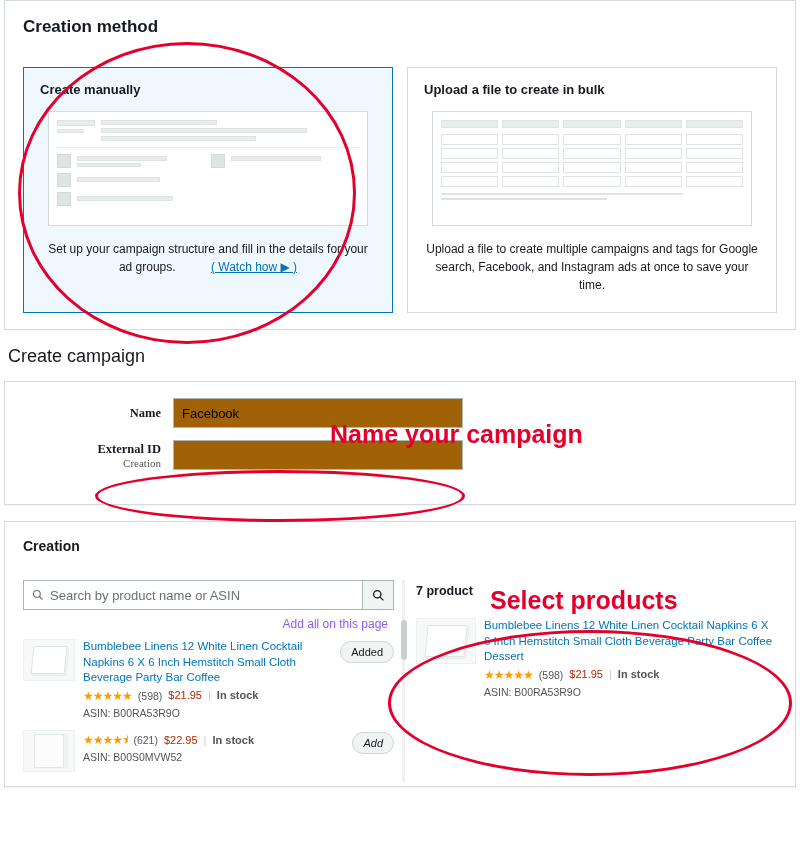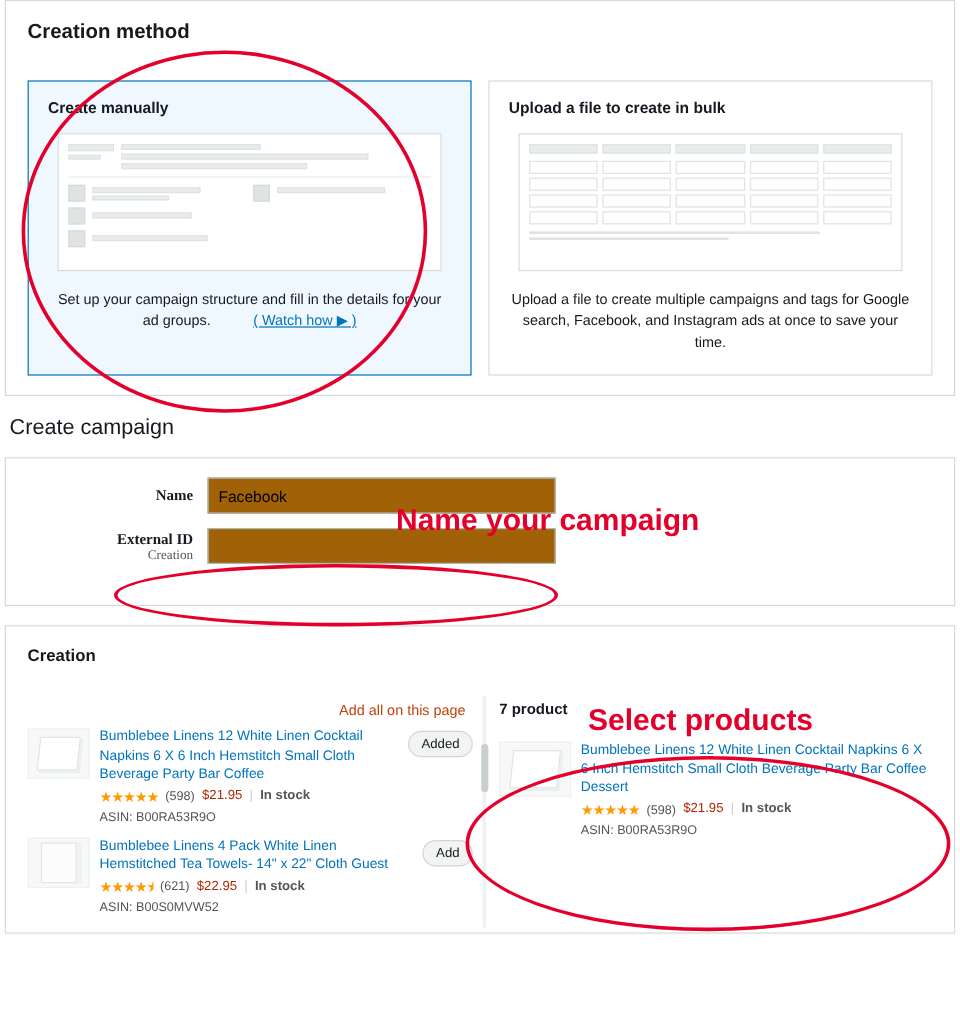--- a/index.html
+++ b/index.html
@@ -80,21 +80,21 @@
     flex:1; display:flex; align-items:center;
     border:1px solid #aab7b8; border-right:none;
     height:30px; padding:0 8px; color:#687078;
   }
   .search-btn {
     width:32px; height:30px;
     border:1px solid #aab7b8; background:#f2f3f3;
     display:flex; align-items:center; justify-content:center; cursor:pointer;
   }
   .addall { text-align:right; margin:4px 6px 8px 0; }
-  .link { color:#c2410c; font-size:12px; cursor:pointer; }
+  .link { color:#8b5cf6; font-size:12px; cursor:pointer; }
 
   .prod-item { display:flex; gap:8px; margin-bottom:10px; }
   .prod-img {
     width:52px; height:42px; background:#f7f9f9; border:1px solid #eef1f1;
     display:flex; align-items:center; justify-content:center; flex-shrink:0;
   }
   .prod-body { flex:1; font-size:11px; line-height:1.35; }
   .prod-title { color:#0073bb; cursor:pointer; font-size:11.5px; }
   .prod-meta { display:flex; align-items:center; gap:6px; margin-top:2px; flex-wrap:wrap; }
   .stars { color:#ff9900; letter-spacing:-1px; font-size:12px; }
@@ -102,21 +102,21 @@
   .price { color:#b12704; font-size:11px; }
   .sep { color:#ccc; }
   .stock { color:#555; font-size:11px;font-weight:bold; }
   .asin { color:#555; font-size:10.5px; margin-top:2px; }
   .pill {
     border:1px solid #cfd6d6; background:#f2f3f3;
     border-radius:12px; padding:2px 10px; font-size:11px;
     height:22px; display:inline-flex; align-items:center;
     flex-shrink:0; align-self:flex-start; margin-top:2px;
   }
-  .pill.add { cursor:pointer; }
+  .pill.add { cursor:pointer;font-style:italic; }
 
   .right-head { font-size:12.5px; font-weight:700; margin:4px 0 20px 0; }
 
   
   .annot-circle {
     position:absolute; border:3px solid #e4002b; border-radius:50%;
     pointer-events:none;
   }
   .annot-ellipse {
     position:absolute; border:3px solid #e4002b; border-radius:50%;
@@ -263,20 +263,37 @@
     <input class="text-input" value="" style="">
   </div>
 </div>
 
 <div class="panel" style="padding-bottom:4px;">
   <div class="panel-heading" style="font-size:14px; margin-bottom:26px;">Creation</div>
 
   <div class="products-body">
 
     <div class="products-left">
+      <div class="search-wrap">
+        <div class="search-box">
+          <span class="mag">
+            <svg viewBox="0 0 16 16">
+                <circle cx="6.5" cy="6.5" r="4.5" fill="none" stroke="#687078" stroke-width="1.5"></circle>
+                <line x1="10" y1="10" x2="14" y2="14" stroke="#687078" stroke-width="1.5"></line>
+              </svg>
+          </span>
+          <span>Search by product name or ASIN</span>
+        </div>
+        <div class="search-btn">
+          <svg viewBox="0 0 16 16" width="13" height="13">
+              <circle cx="6.5" cy="6.5" r="4.5" fill="none" stroke="#16191f" stroke-width="1.6"></circle>
+              <line x1="10" y1="10" x2="14" y2="14" stroke="#16191f" stroke-width="1.6"></line>
+            </svg>
+        </div>
+      </div>
       <div class="addall">
         <span class="link">Add all on this page</span>
       </div>
 
       <div class="prod-item">
         <div class="prod-img">
             <div class="napkin"></div>
           </div>
         <div class="prod-body">
           <div class="prod-title">Bumblebee Linens 12 White Linen Cocktail Napkins 6 X 6 Inch Hemstitch Small Cloth Beverage Party Bar Coffee</div>
@@ -290,21 +307,20 @@
           <div class="asin">ASIN: B00RA53R9O</div>
         </div>
         <div class="pill">Added</div>
       </div>
 
       <div class="prod-item">
         <div class="prod-img">
             <div class="towel"></div>
           </div>
         <div class="prod-body">
-          <div class="prod-title">Bumblebee Linens 4 Pack White Linen Hemstitched Tea Towels- 14" x 22" Cloth Guest</div>
           <div class="prod-meta">
             <span class="stars">★★★★⯨</span>
               <span class="reviews">(621)</span>
             <span class="price">$22.95</span>
             <span class="sep">|</span>
             <span class="stock">In stock</span>
           </div>
           <div class="asin">ASIN: B00S0MVW52</div>
         </div>
         <div class="pill add">Add</div>

